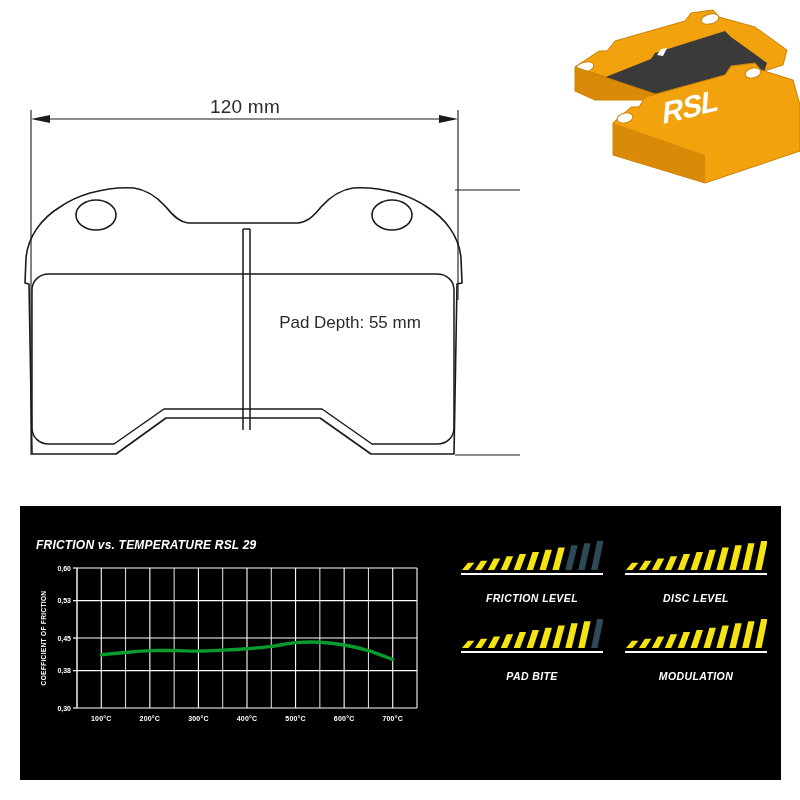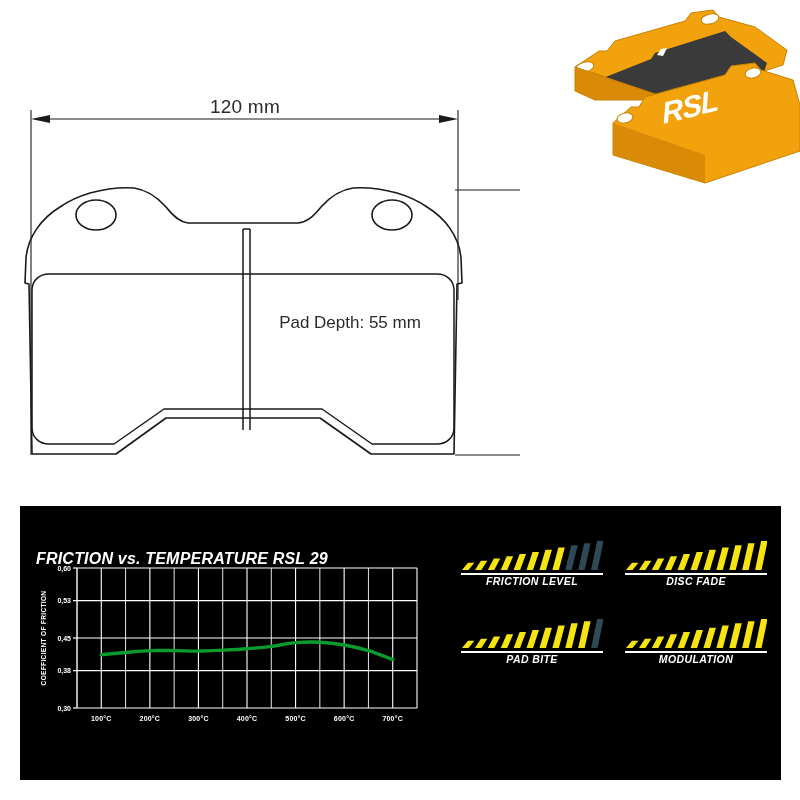--- a/index.html
+++ b/index.html
@@ -41,24 +41,24 @@
     left:20px;top:506px;
     width:761px;height:274px;
     background:#000000;
   }
 
   
   #chart-block{
     position:absolute;left:12px;top:32px;width:418px;height:220px;
   }
   #chart-title{
-    position:absolute;left:4px;top:12px;
+    position:absolute;left:4px;top:0px;
     color:#ffffff;
     font-family:"Liberation Sans", sans-serif;
-    font-size:16px;
+    font-size:12px;
     font-weight:bold;
     font-style:italic;
     letter-spacing:.2px;
     white-space:nowrap;
   }
   #chart-svg-wrap{
     position:absolute;left:0;top:22px;
   }
   .axis-tick-label{
     font-family:"Liberation Sans", sans-serif;
@@ -103,21 +103,21 @@
   .rating-bars{
     width:142px;height:34px;
     display:block;
   }
   .rating-rule{
     width:142px;height:1.6px;
     background:#ffffff;
     margin-top:1px;
   }
   .rating-label{
-    margin-top:0;
+    margin-top:17px;
     color:#ffffff;
     font-family:"Liberation Sans", sans-serif;
     font-size:10.5px;
     font-weight:bold;
     font-style:italic;
     letter-spacing:.4px;
     white-space:nowrap;
     text-align:center;
   }
 </style>
@@ -335,21 +335,21 @@
           <path d="M 39.72727272727273 32 L 46.18181818181818 32 L 52.18181818181818 18.272727272727273 L 45.72727272727273 18.272727272727273 Z" fill="#F5E412"></path>
           <path d="M 52.63636363636363 32 L 59.090909090909086 32 L 65.0909090909091 16.090909090909093 L 58.63636363636363 16.090909090909093 Z" fill="#F5E412"></path>
           <path d="M 65.54545454545455 32 L 72 32 L 78 13.90909090909091 L 71.54545454545455 13.90909090909091 Z" fill="#F5E412"></path>
           <path d="M 78.45454545454545 32 L 84.9090909090909 32 L 90.9090909090909 11.727272727272727 L 84.45454545454545 11.727272727272727 Z" fill="#F5E412"></path>
           <path d="M 91.36363636363636 32 L 97.81818181818181 32 L 103.81818181818181 9.545454545454547 L 97.36363636363636 9.545454545454547 Z" fill="#F5E412"></path>
           <path d="M 104.27272727272727 32 L 110.72727272727272 32 L 116.72727272727272 7.363636363636363 L 110.27272727272727 7.363636363636363 Z" fill="#F5E412"></path>
           <path d="M 117.18181818181817 32 L 123.63636363636363 32 L 129.63636363636363 5.181818181818183 L 123.18181818181817 5.181818181818183 Z" fill="#F5E412"></path>
           <path d="M 130.0909090909091 32 L 136.54545454545456 32 L 142.54545454545456 3 L 136.0909090909091 3 Z" fill="#F5E412"></path>
         </svg>
       <div class="rating-rule"></div>
-      <div class="rating-label">DISC FADE</div>
+      <div class="rating-label">DISC LEVEL</div>
     </div>
 
     <div class="rating">
       <svg class="rating-bars" viewBox="0 0 142 34">
           <path d="M 1 32 L 7.454545454545454 32 L 13.454545454545453 24.81818181818182 L 7 24.81818181818182 Z" fill="#F5E412"></path>
           <path d="M 13.909090909090908 32 L 20.363636363636363 32 L 26.363636363636363 22.636363636363637 L 19.909090909090907 22.636363636363637 Z" fill="#F5E412"></path>
           <path d="M 26.818181818181817 32 L 33.27272727272727 32 L 39.27272727272727 20.454545454545453 L 32.81818181818181 20.454545454545453 Z" fill="#F5E412"></path>
           <path d="M 39.72727272727273 32 L 46.18181818181818 32 L 52.18181818181818 18.272727272727273 L 45.72727272727273 18.272727272727273 Z" fill="#F5E412"></path>
           <path d="M 52.63636363636363 32 L 59.090909090909086 32 L 65.0909090909091 16.090909090909093 L 58.63636363636363 16.090909090909093 Z" fill="#F5E412"></path>
           <path d="M 65.54545454545455 32 L 72 32 L 78 13.90909090909091 L 71.54545454545455 13.90909090909091 Z" fill="#F5E412"></path>

